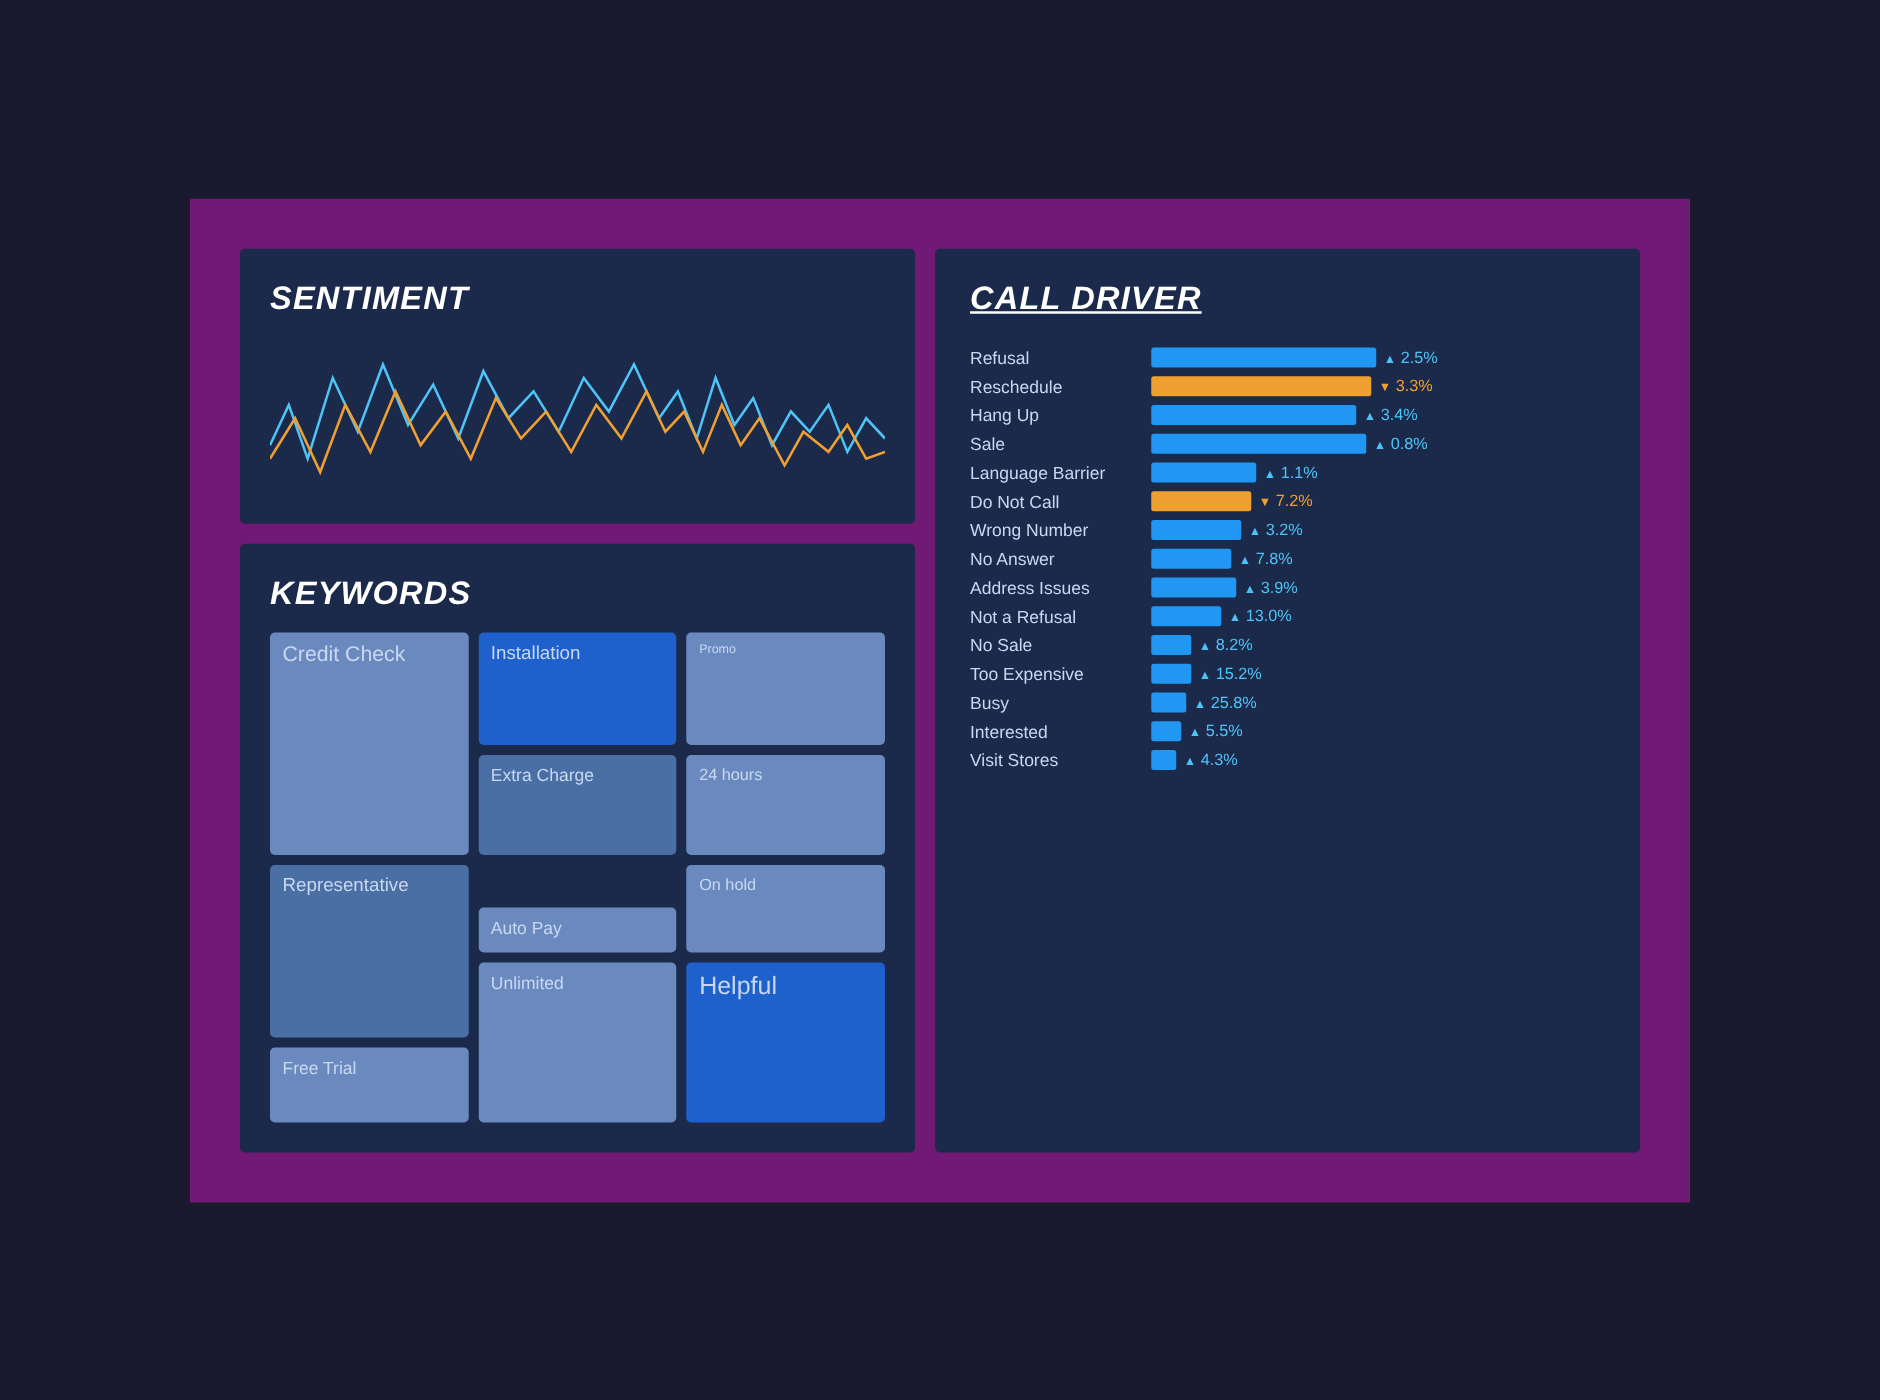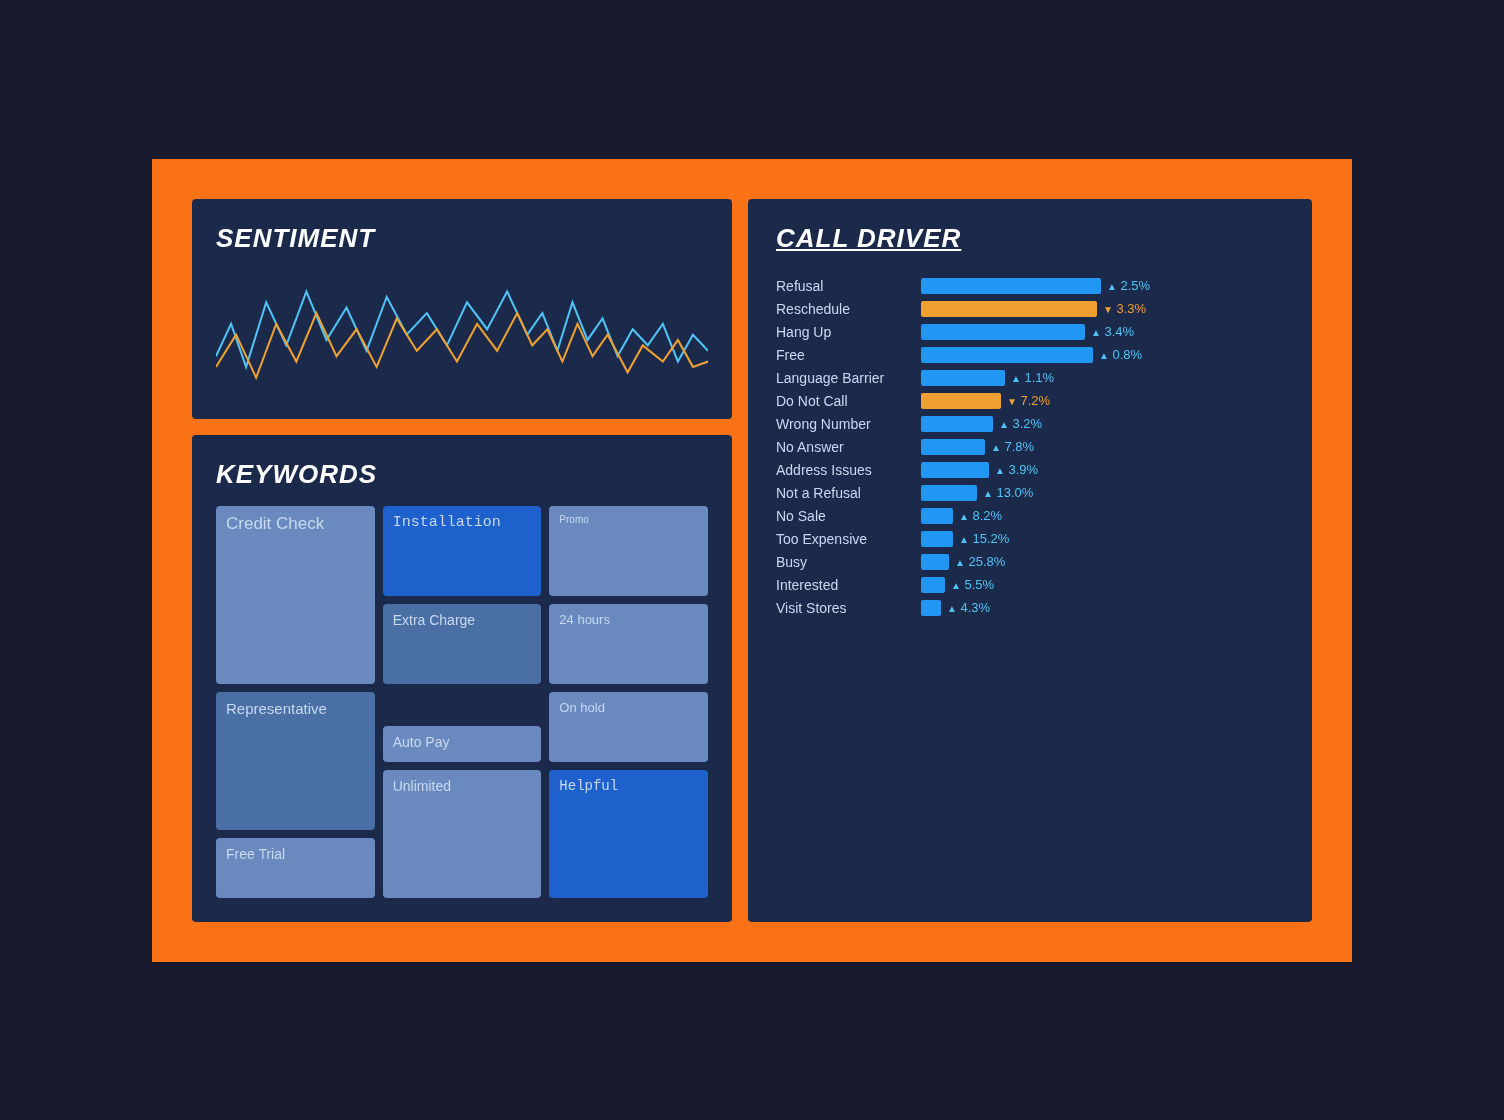--- a/index.html
+++ b/index.html
@@ -8,21 +8,21 @@
       display: flex;
       align-items: center;
       justify-content: center;
       min-height: 100vh;
       font-family: Arial, sans-serif;
     }
     .dashboard {
       display: flex;
       gap: 16px;
       padding: 40px;
-      background: #f97316;
+      background: #701a75;
       width: 1200px;
     }
     .left-panel {
       display: flex;
       flex-direction: column;
       gap: 16px;
       flex: 0 0 540px;
     }
     .right-panel {
       flex: 1;
@@ -65,21 +65,21 @@
       border-radius: 4px;
       padding: 8px 10px;
       color: #c8d8f0;
       font-size: 15px;
       font-weight: 500;
       display: flex;
       align-items: flex-start;
     }
     .kw-light { background: #6a8abf; }
     .kw-mid { background: #4a6fa5; }
-    .kw-bright { background: #1e60cc; font-family: Liberation Mono, monospace; }
+    .kw-bright { background: #1e60cc; }
 
     
     .call-driver-card {
       background: #1b2a4a;
       border-radius: 4px;
       padding: 24px 28px;
       height: 100%;
     }
     .driver-row {
       display: flex;
@@ -140,21 +140,21 @@
           <div class="kw-cell kw-light" style="grid-area: 1 / 1 / 3; font-size: 17px;">Credit Check</div>
           <div class="kw-cell kw-bright" style="grid-area: 1 / 2; font-size: 15px;">Installation</div>
           <div class="kw-cell kw-light" style="grid-area: 1 / 3; font-size: 10px;">Promo</div>
           <div class="kw-cell kw-mid" style="grid-area: 2 / 2; font-size: 14px;">Extra Charge</div>
           <div class="kw-cell kw-light" style="grid-area: 2 / 3; font-size: 13px;">24 hours</div>
           <div class="kw-cell kw-mid" style="grid-area: 3 / 1 / 5; font-size: 15px;">Representative</div>
           <div class="kw-cell kw-light" style="grid-area: 3 / 2; font-size: 14px; margin-top: 34px;">Auto Pay</div>
           <div class="kw-cell kw-light" style="grid-area: 3 / 3; font-size: 13px;">On hold</div>
           <div class="kw-cell kw-light" style="grid-area: 5 / 1; font-size: 14px;">Free Trial</div>
           <div class="kw-cell kw-light" style="grid-area: 4 / 2 / 6; font-size: 14px;">Unlimited</div>
-          <div class="kw-cell kw-bright" style="grid-area: 4 / 3 / 6; font-size: 14px;">Helpful</div>
+          <div class="kw-cell kw-bright" style="grid-area: 4 / 3 / 6; font-size: 20px;">Helpful</div>
         </div>
 
     </div>
 
   </div>
 
   <div class="right-panel">
     <div class="call-driver-card">
       <div class="card-title" style="margin-bottom:24px;text-decoration:underline;">CALL DRIVER</div>
 
@@ -180,21 +180,21 @@
           <div class="driver-row">
       <span class="driver-label">Hang Up</span>
       <div class="driver-bar-container">
         <div class="driver-bar bar-blue" style="width:164px;"></div>
         <span class="driver-pct pct-up">
           <span class="arrow-up">▲</span> 3.4%
         </span>
       </div>
     </div>
           <div class="driver-row">
-      <span class="driver-label">Free</span>
+      <span class="driver-label">Sale</span>
       <div class="driver-bar-container">
         <div class="driver-bar bar-blue" style="width:172px;"></div>
         <span class="driver-pct pct-up">
           <span class="arrow-up">▲</span> 0.8%
         </span>
       </div>
     </div>
           <div class="driver-row">
       <span class="driver-label">Language Barrier</span>
       <div class="driver-bar-container">

